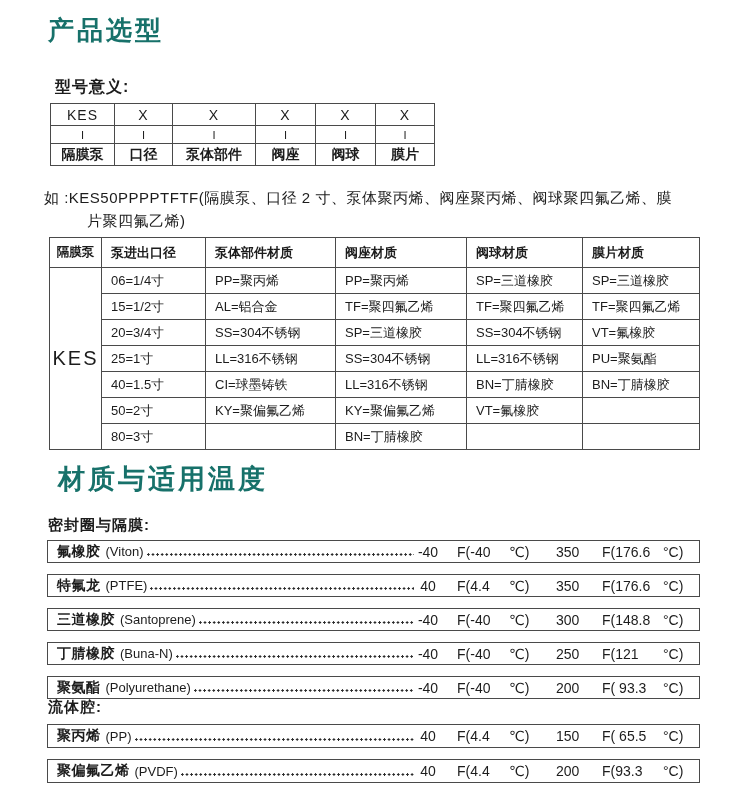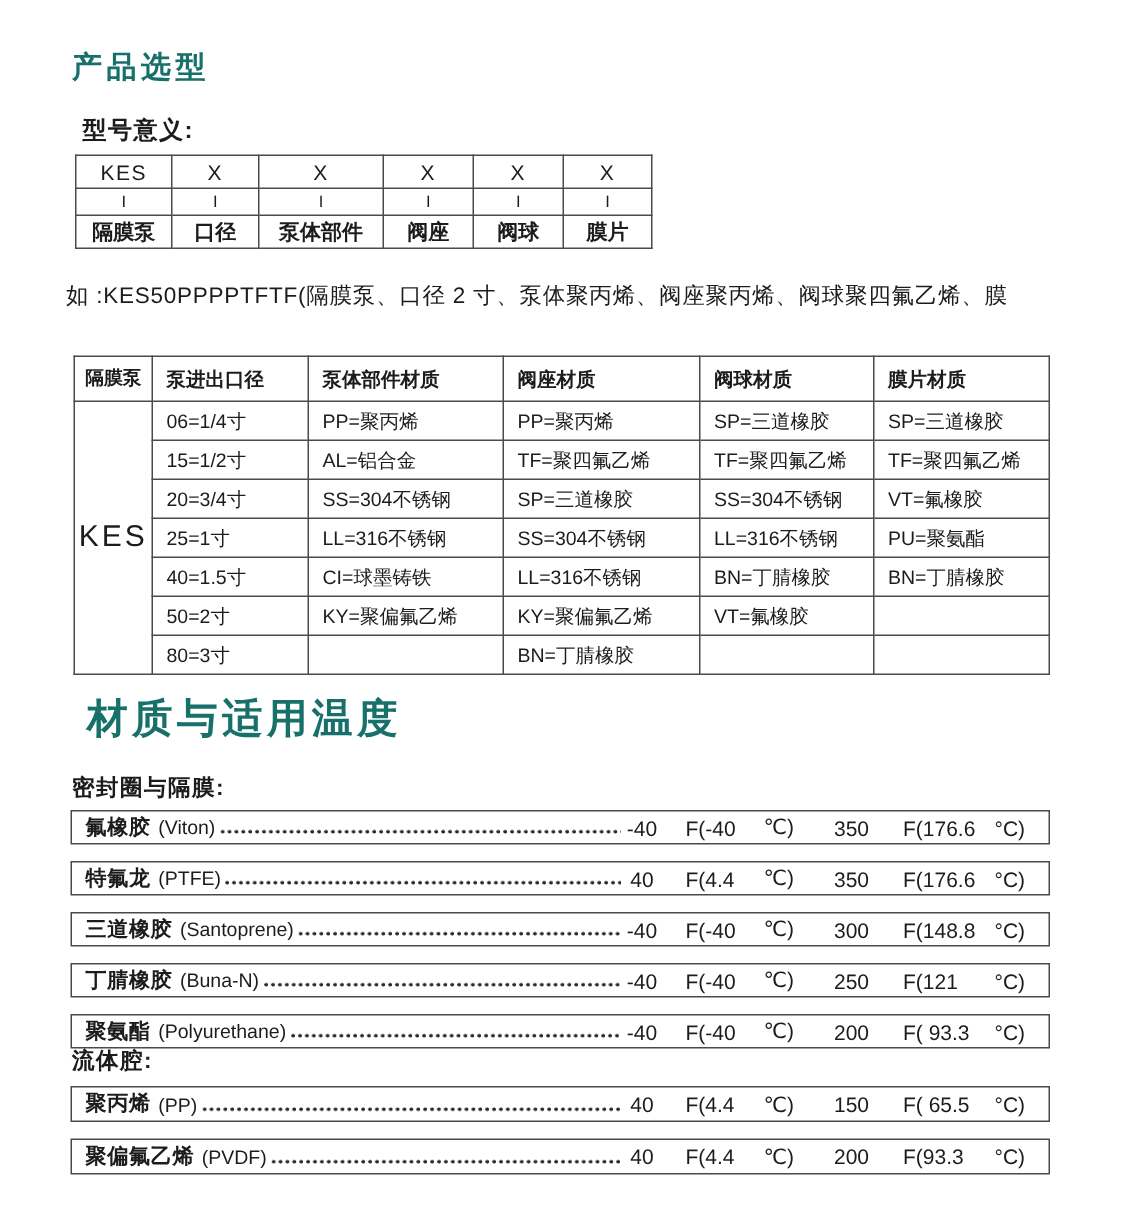--- a/index.html
+++ b/index.html
@@ -6,21 +6,21 @@
   * { box-sizing:border-box; }
   html,body { margin:0; padding:0; }
   body {
     width:750px; height:806px; background:#ffffff; position:relative;
     font-family:"Liberation Sans","DejaVu Sans",sans-serif; color:var(--text);
     overflow:hidden;
   }
 
   
   .sec-title { position:absolute; color:var(--accent); font-weight:bold; letter-spacing:3px; }
-  #title1 { left:48px; top:13px; font-size:20px;margin-top:18px; }
+  #title1 { left:48px; top:13px; font-size:26px; }
   #title2 { left:58px; top:461px; font-size:27px; }
 
   
   .small-label { position:absolute; font-size:15px; font-weight:600; letter-spacing:1px; }
   #model-label { left:55px; top:77px; font-size:16px; }
   #seal-label  { left:48px; top:516px; }
   #fluid-label { left:48px; top:698px; }
 
   
   #model-table { position:absolute; left:50px; top:103px; border-collapse:collapse; table-layout:fixed; }
@@ -113,20 +113,21 @@
     <td>泵体部件</td>
     <td>阀座</td>
     <td>阀球</td>
     <td>膜片</td>
   </tr>
 </tbody>
   </table>
 
 <div id="example">
   <div class="line1">如 :KES50PPPPTFTF(隔膜泵、口径 2 寸、泵体聚丙烯、阀座聚丙烯、阀球聚四氟乙烯、膜</div>
+  <div class="line2">片聚四氟乙烯)</div>
 </div>
 
 <table id="selection-table">
   <colgroup>
     <col style="width:52px">
       <col style="width:104px">
       <col style="width:130px">
     <col style="width:131px">
       <col style="width:116px">
       <col style="width:117px">

